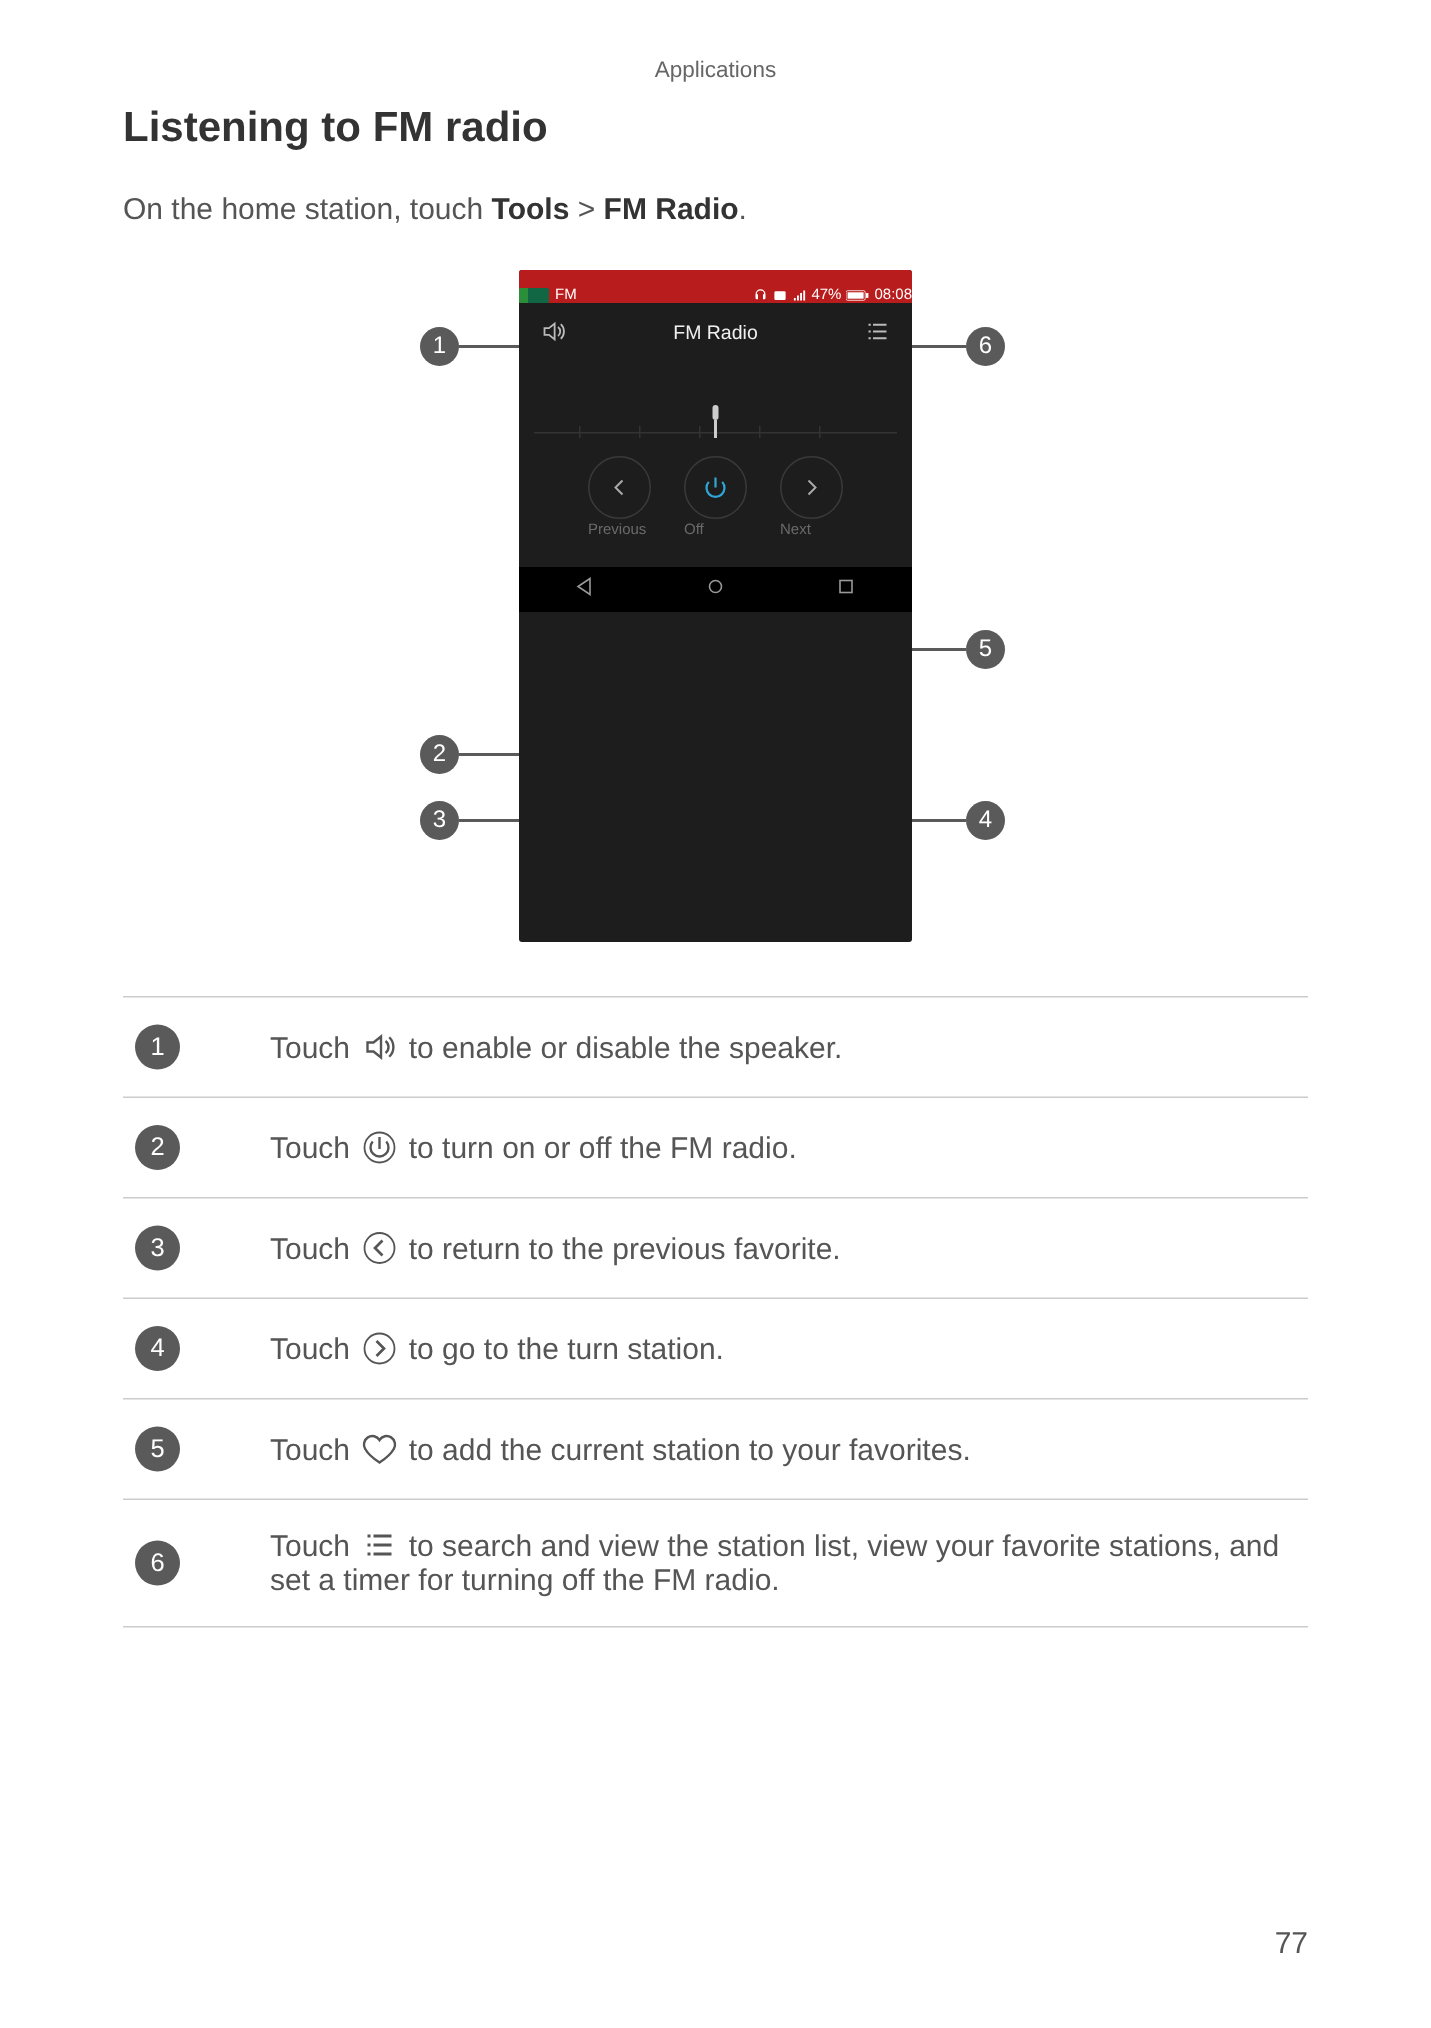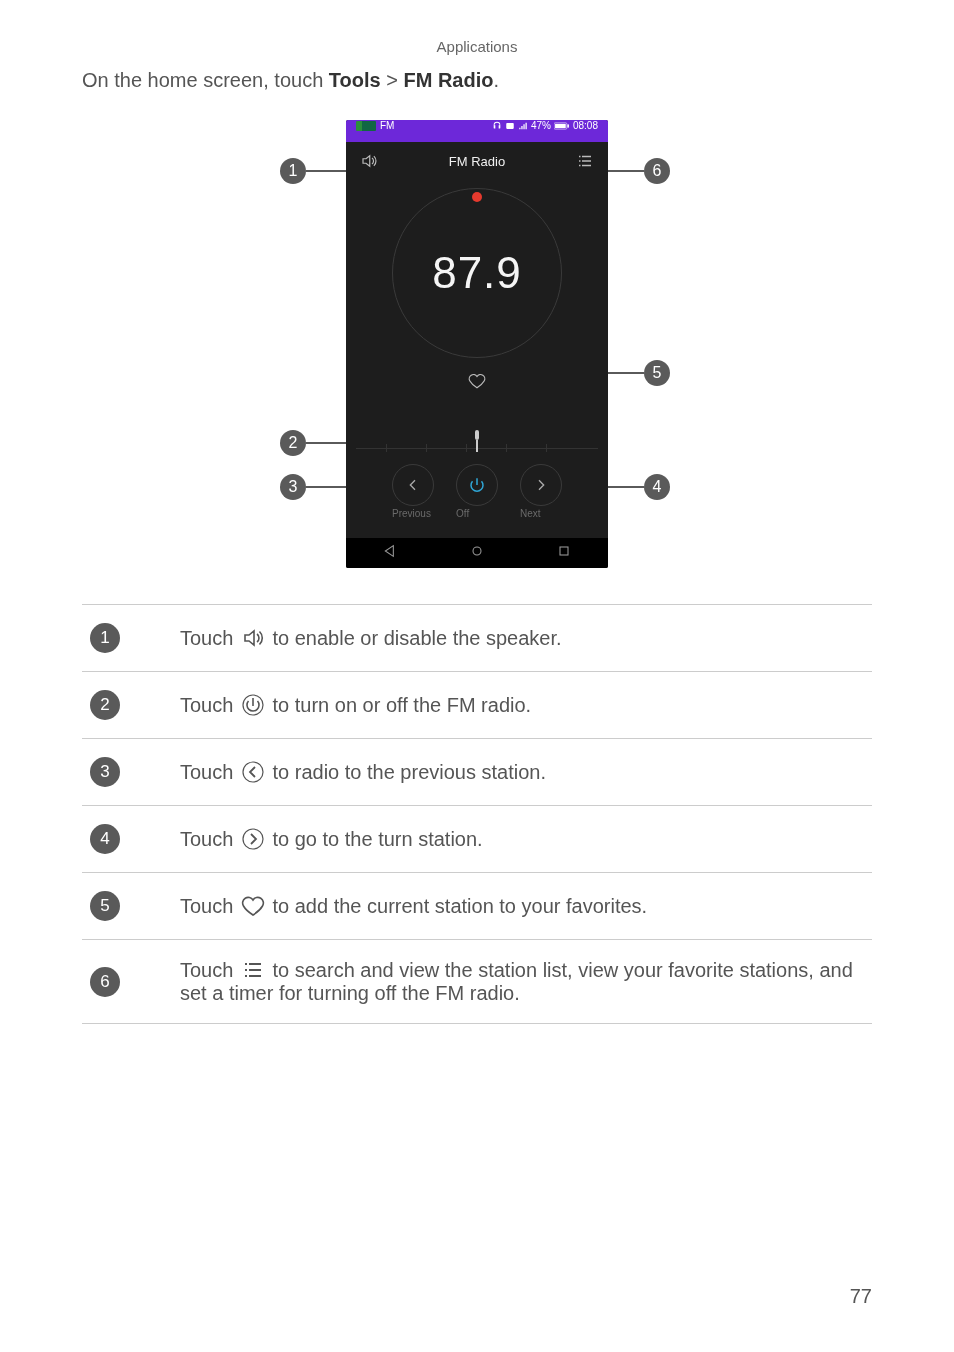--- a/index.html
+++ b/index.html
@@ -6,21 +6,21 @@
   html, body { width: 954px; height: 1352px; background: #ffffff; font-family: "Helvetica Neue", Arial, sans-serif; color: #555; }
   .page { width: 954px; height: 1352px; padding: 38px 82px 40px 82px; position: relative; }
   .header-right { text-align: center; font-size: 15px; color: #666; margin-bottom: 14px; }
   h1.section-title { font-size: 28px; font-weight: 700; color: #333; margin-bottom: 28px; }
   .intro { font-size: 20px; color: #555; margin-bottom: 28px; }
   .intro .bold { font-weight: 700; color: #333; }
 
   
   .phone-wrap { position: relative; width: 790px; height: 460px; margin: 0 auto 24px auto; }
   .phone { position: absolute; left: 264px; top: 0; width: 262px; height: 448px; background: #1d1d1d; border-radius: 2px; overflow: hidden; font-family: Arial, sans-serif; }
-  .statusbar { height: 22px; background: #6d28d9; display: flex; align-items: flex-start; justify-content: space-between; padding: 0 10px; font-size: 10px; color: #fff; }
+  .statusbar { height: 22px; background: #b91c1c; display: flex; align-items: flex-end; justify-content: space-between; padding: 0 0; font-size: 10px; color: #fff; }
   .statusbar .left { display: flex; align-items: center; gap: 4px; }
   .statusbar .left .appsq { width: 20px; height: 10px; background: linear-gradient(90deg,#2b8f3a 30%,#164 30%); border-radius:1px; }
   .statusbar .right { display: flex; align-items: center; gap: 3px; }
   .statusbar .right svg { display:block; }
 
   .topbar { height: 38px; display: flex; align-items: center; justify-content: space-between; padding: 0 14px; }
   .topbar .title { color: #f0f0f0; font-size: 13px; }
   .topbar .speaker-icon svg, .topbar .list-icon svg { display:block; }
 
   .dial-area { position: relative; height: 220px; }
@@ -56,22 +56,23 @@
   .num-badge { width:30px; height:30px; background:#5a5a5a; border-radius:50%; color:#fff; font-size:17px; display:inline-flex; align-items:center; justify-content:center; }
   .tbl svg.inline { vertical-align: -5px; margin: 0 2px; }
 
   .page-number { position: absolute; bottom: 44px; right: 82px; font-size: 20px; color:#555; }
 </style>
 </head>
 <body>
 
 <div class="page">
   <div class="header-right">Applications</div>
+  <h1 class="section-title">Listening to FM radio</h1>
   <p class="intro">
-    <span>On the home screen, touch </span>
+    <span>On the home station, touch </span>
     <span class="bold">Tools</span>
     <span> &gt; </span>
     <span class="bold">FM Radio</span><span>.</span>
   </p>
 
   <div class="phone-wrap">
 
     <div class="callout-circle" style="left:198px; top:38px;">1</div>
     <div class="leader" style="left:224px; top:50px; width:54px;"></div>
 
@@ -124,31 +125,20 @@
             </svg>
         </span>
         <span class="title">FM Radio</span>
         <span class="list-icon">
           <svg width="18" height="18" viewBox="0 0 24 24">
               <path stroke="#bbb" stroke-width="1.8" d="M4 6h2M8 6h12M4 12h2M8 12h12M4 18h2M8 18h12"></path>
             </svg>
         </span>
       </div>
 
-      <div class="dial-area">
-        <div class="dial">
-          <div class="red-dot"></div>
-          <div class="freq">87.9</div>
-        </div>
-        <span class="heart">
-          <svg width="18" height="18" viewBox="0 0 24 24">
-              <path fill="none" stroke="#bbb" stroke-width="1.6" d="M12 21s-7-4.5-9.5-9A5.5 5.5 0 0112 6a5.5 5.5 0 019.5 6C19 16.5 12 21 12 21z"></path>
-            </svg>
-        </span>
-      </div>
 
       <div class="scale-area">
         <div class="scale-line"></div>
         <span class="tick" style="left:40px"></span>
         <span class="tick" style="left:80px"></span>
         <span class="tick" style="left:120px"></span>
         <span class="tick" style="left:160px"></span>
         <span class="tick" style="left:200px"></span>
         <span class="scale-pointer">
           <svg width="14" height="22" viewBox="0 0 14 22">
@@ -223,21 +213,21 @@
       </td>
     </tr>
     <tr>
       <td class="num"><span class="num-badge">3</span></td>
       <td>
         <span>Touch </span>
         <svg class="inline" width="24" height="24" viewBox="0 0 24 24">
               <circle cx="12" cy="12" r="10" fill="none" stroke="#555" stroke-width="1.2"></circle>
               <path fill="none" stroke="#555" stroke-width="1.8" d="M14 7l-5 5 5 5"></path>
             </svg>
-        <span> to radio to the previous station.</span>
+        <span> to return to the previous favorite.</span>
       </td>
     </tr>
     <tr>
       <td class="num"><span class="num-badge">4</span></td>
       <td>
         <span>Touch </span>
         <svg class="inline" width="24" height="24" viewBox="0 0 24 24">
               <circle cx="12" cy="12" r="10" fill="none" stroke="#555" stroke-width="1.2"></circle>
               <path fill="none" stroke="#555" stroke-width="1.8" d="M10 7l5 5-5 5"></path>
             </svg>

